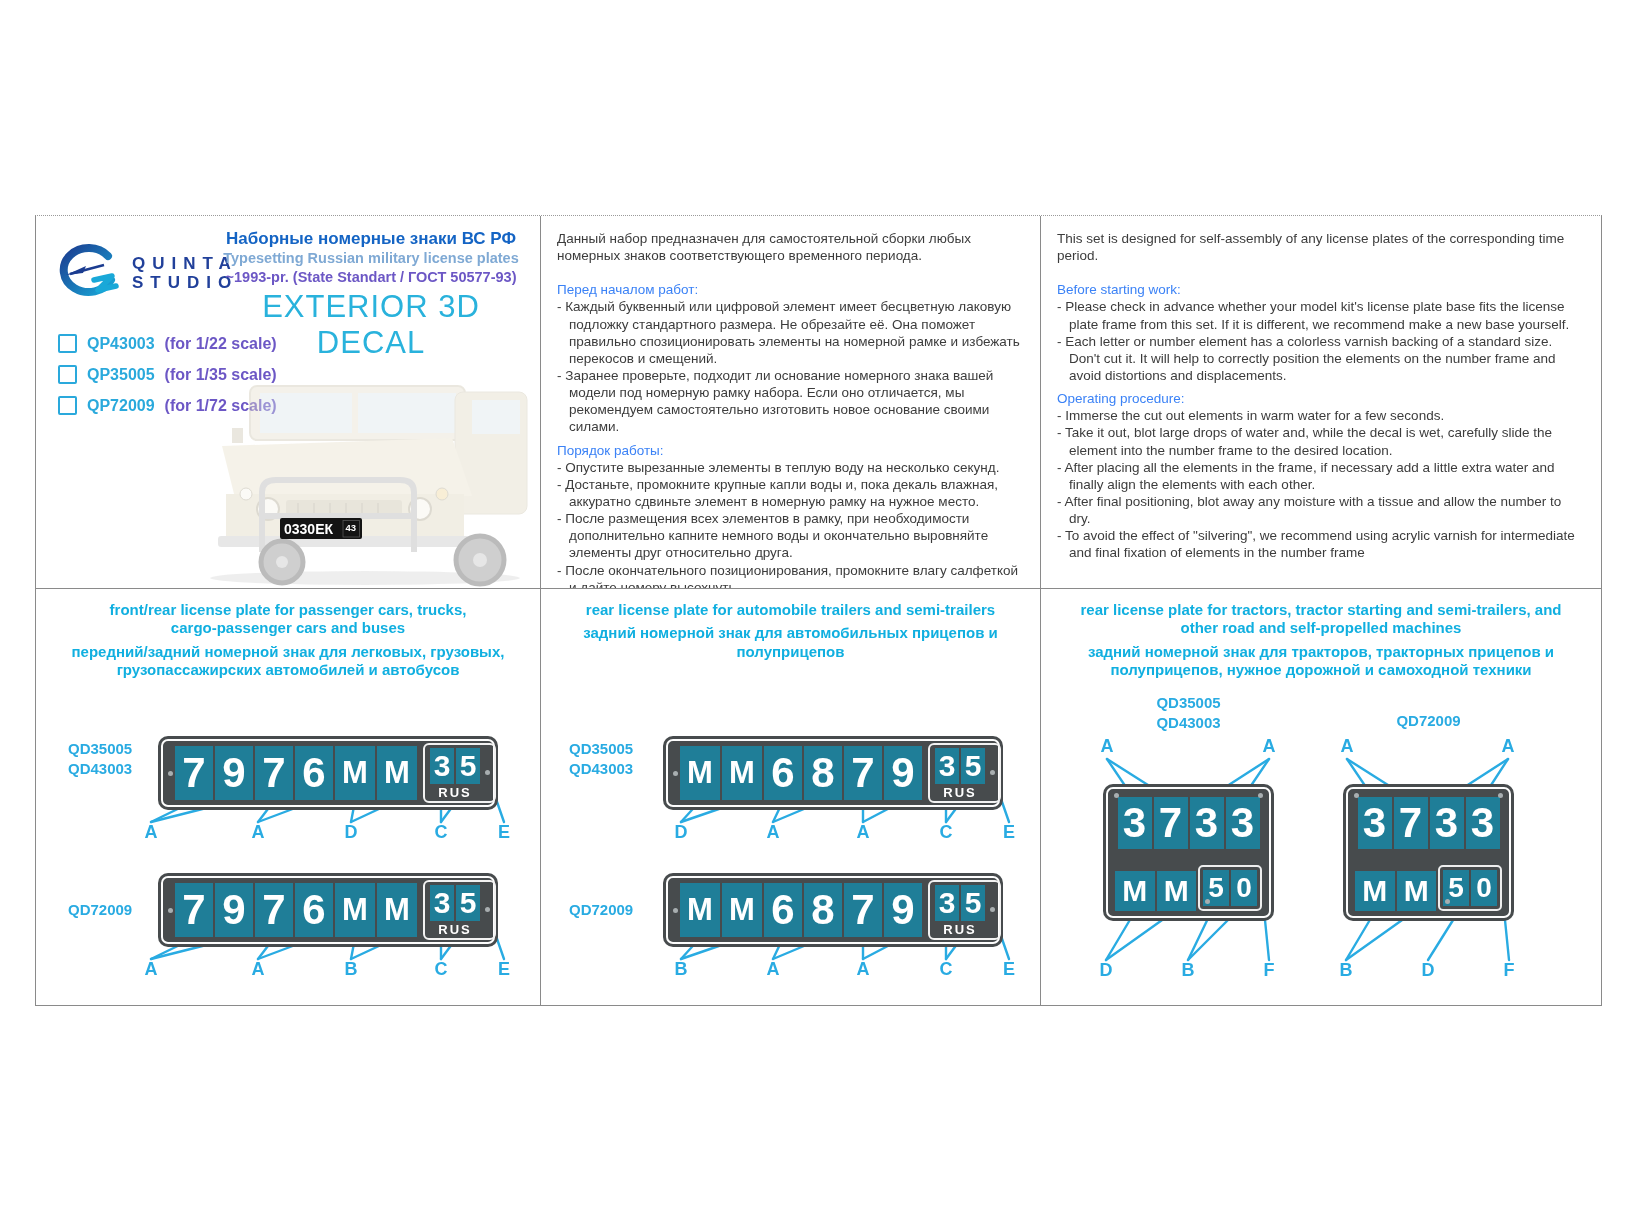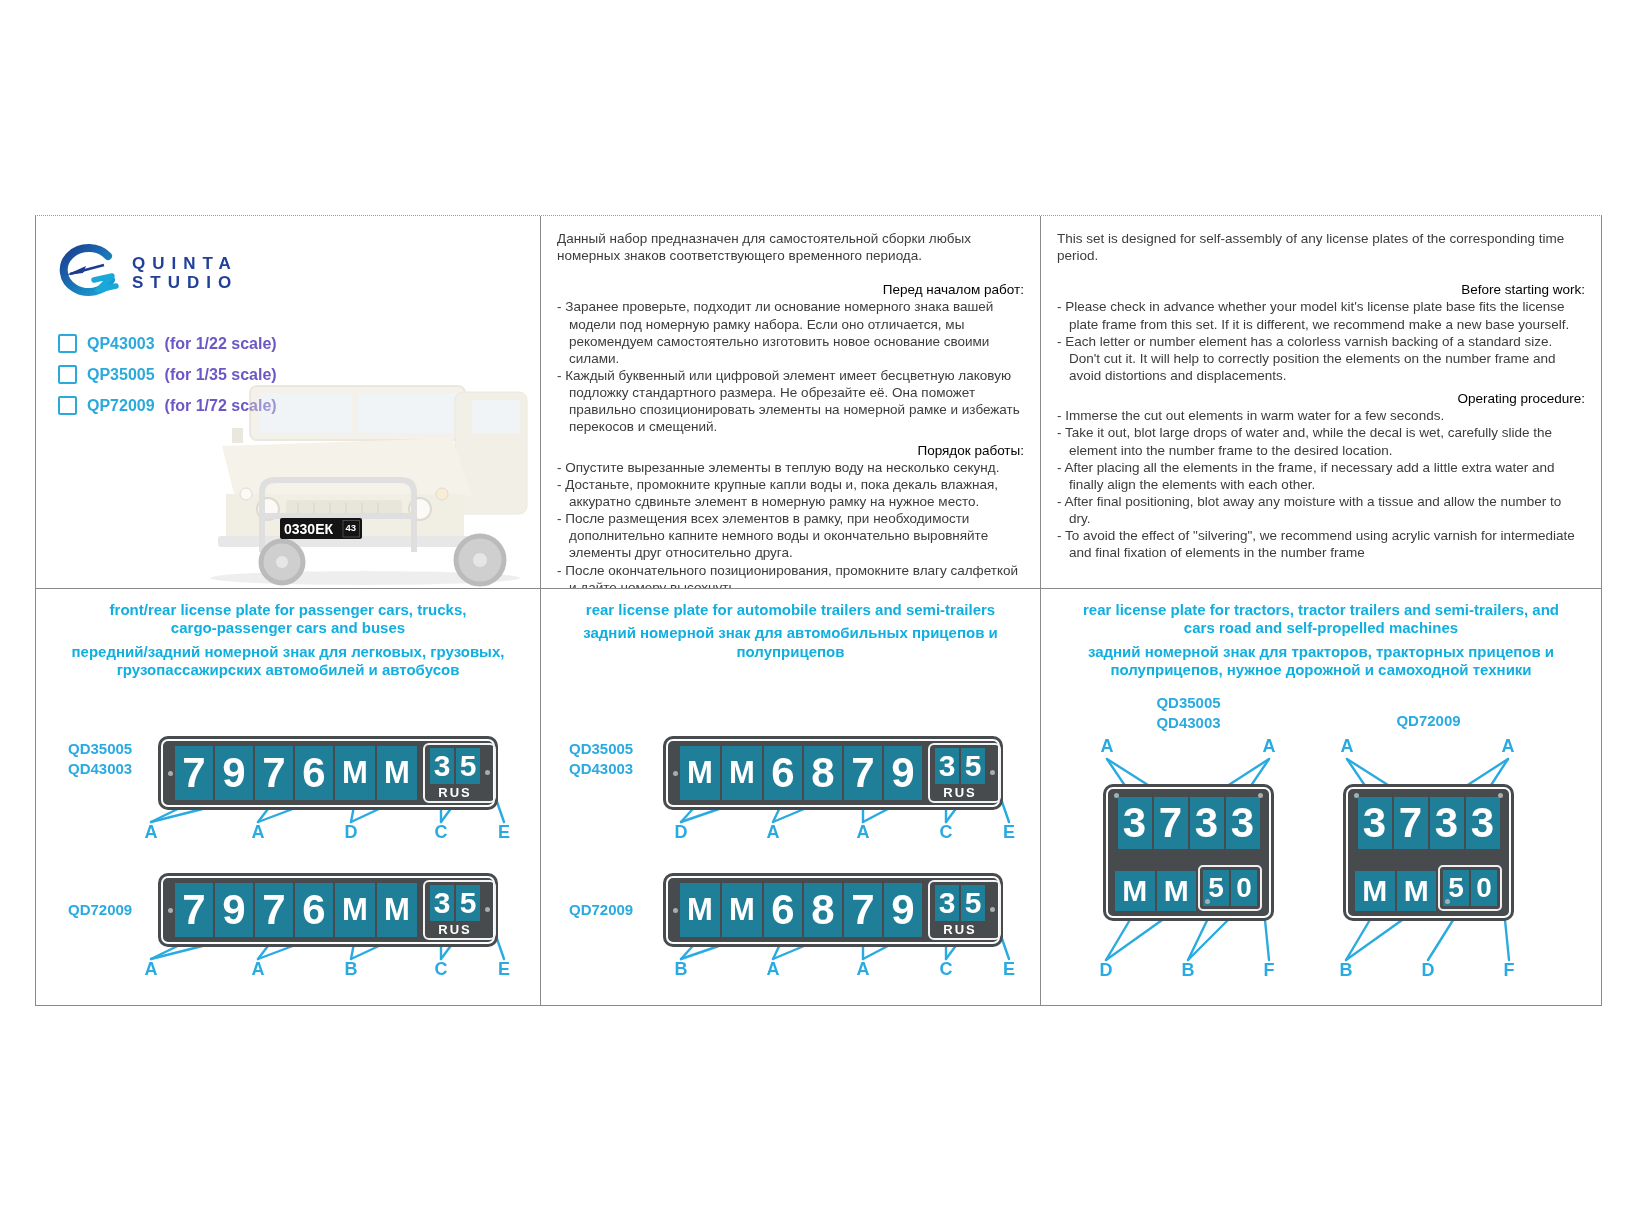--- a/index.html
+++ b/index.html
@@ -23,21 +23,21 @@
   .variants{position:absolute;left:22px;top:112px;}
   .variant{display:flex;align-items:center;gap:10px;height:31px;}
   .chk{width:15px;height:15px;border:2.5px solid #2aa9dc;border-radius:2px;flex:none;}
   .v-code{color:#2aa9dc;font-weight:bold;font-size:16px;}
   .v-scale{color:#6c57c5;font-weight:bold;font-size:16px;}
   .uaz{position:absolute;right:0;bottom:0;}
 
   
   .cell-text{padding:14px 16px 0 16px;font-size:13.5px;line-height:1.27;}
   .cell-text .intro{margin:0 0 17px 0;}
-  .head{color:#000000;margin:0;text-align:right;}
+  .head{color:#3b82f6;margin:0;}
   .head.gap{margin-top:6px;}
   .item{padding-left:12px;text-indent:-12px;margin:0;}
 
   
   .panel-head{position:absolute;top:12px;left:0;right:0;text-align:center;z-index:2;}
   .ph-en,.ph-ru{color:#10afe0;font-weight:bold;font-size:15px;line-height:1.22;margin:0 auto;}
   .ph-ru{margin-top:5px;}
   .lines{position:absolute;inset:0;pointer-events:none;z-index:1;}
   .co{position:absolute;width:26px;margin-left:-13px;text-align:center;color:#29abe2;font-weight:bold;font-size:18px;line-height:1;z-index:3;}
   .codes{position:absolute;color:#29abe2;font-weight:bold;font-size:15px;line-height:1.3;z-index:3;}
@@ -89,20 +89,26 @@
         <line x1="14" y1="30" x2="48" y2="21" stroke="#1b3c90" stroke-width="2.5"></line>
         <path d="M10,31 L30,22 L27,29 Z" fill="#1b3c90"></path>
         <path d="M38,36 L56,32 L42,46 L60,42" stroke="#19a8d8" stroke-width="5.5" fill="none" stroke-linecap="round" stroke-linejoin="round"></path>
       </svg>
       <div class="logo-text">
         <div>QUINTA</div>
         <div>STUDIO</div>
       </div>
     </div>
 
+    <div class="title-block">
+      <div class="t-ru">Наборные номерные знаки ВС РФ</div>
+      <div class="t-en">Typesetting Russian military license plates</div>
+      <div class="t-std">~1993-pr. (State Standart / ГОСТ 50577-93)</div>
+      <div class="t-decal">EXTERIOR 3D DECAL</div>
+    </div>
 
     <div class="variants">
       <div class="variant">
         <span class="chk"></span>
         <span class="v-code">QP43003</span>
         <span class="v-scale">(for 1/22 scale)</span>
       </div>
       <div class="variant">
         <span class="chk"></span>
         <span class="v-code">QP35005</span>
@@ -151,22 +157,22 @@
         <text x="104" y="158" font-size="14" font-weight="bold" fill="#ffffff">0330ЕК</text>
         <rect x="163" y="144.5" width="16.5" height="16.5" fill="#141414" stroke="#555" stroke-width="0.8"></rect>
         <text x="165.5" y="155" font-size="9.5" font-weight="bold" fill="#ffffff">43</text>
       </g>
     </svg>
   </section>
 
   <section class="cell cell-text">
     <p class="intro">Данный набор предназначен для самостоятельной сборки любых номерных знаков соответствующего временного периода.</p>
     <div class="head">Перед началом работ:</div>
+    <div class="item">- Каждый буквенный или цифровой элемент имеет бесцветную лаковую подложку стандартного размера. Не обрезайте её. Она поможет правильно спозиционировать элементы на номерной рамке и избежать перекосов и смещений.</div>
     <div class="item">- Заранее проверьте, подходит ли основание номерного знака вашей модели под номерную рамку набора. Если оно отличается, мы рекомендуем самостоятельно изготовить новое основание своими силами.</div>
-    <div class="item">- Каждый буквенный или цифровой элемент имеет бесцветную лаковую подложку стандартного размера. Не обрезайте её. Она поможет правильно спозиционировать элементы на номерной рамке и избежать перекосов и смещений.</div>
     <div class="head gap">Порядок работы:</div>
     <div class="item">- Опустите вырезанные элементы в теплую воду на несколько секунд.</div>
     <div class="item">- Достаньте, промокните крупные капли воды и, пока декаль влажная, аккуратно сдвиньте элемент в номерную рамку на нужное место.</div>
     <div class="item">- После размещения всех элементов в рамку, при необходимости дополнительно капните немного воды и окончательно выровняйте элементы друг относительно друга.</div>
     <div class="item">- После окончательного позиционирования, промокните влагу салфеткой и дайте номеру высохнуть.</div>
 
   </section>
 
   <section class="cell cell-text">
     <p class="intro">This set is designed for self-assembly of any license plates of the corresponding time period.</p>
@@ -354,21 +360,21 @@
     <span class="co" style="left:468px;top:234px">E</span>
     <span class="co" style="left:140px;top:371px">B</span>
     <span class="co" style="left:232px;top:371px">A</span>
     <span class="co" style="left:322px;top:371px">A</span>
     <span class="co" style="left:405px;top:371px">C</span>
     <span class="co" style="left:468px;top:371px">E</span>
   </section>
 
   <section class="cell">
     <div class="panel-head">
-      <div class="ph-en" style="max-width:500px">rear license plate for tractors, tractor trailers and semi-trailers, and cars road and self-propelled machines</div>
+      <div class="ph-en" style="max-width:500px">rear license plate for tractors, tractor starting and semi-trailers, and other road and self-propelled machines</div>
       <div class="ph-ru" style="max-width:490px">задний номерной знак для тракторов, тракторных прицепов и полуприцепов, нужное дорожной и самоходной техники</div>
     </div>
 
     <svg class="lines" width="560" height="416" viewBox="0 0 560 416">
       <g stroke="#29abe2" stroke-width="2.4" stroke-linecap="round">
         <line x1="66" y1="170" x2="93" y2="210"></line>
           <line x1="66" y1="170" x2="129" y2="210"></line>
         <line x1="228" y1="170" x2="166" y2="210"></line>
           <line x1="228" y1="170" x2="201" y2="210"></line>
         <line x1="306" y1="170" x2="333" y2="210"></line>

